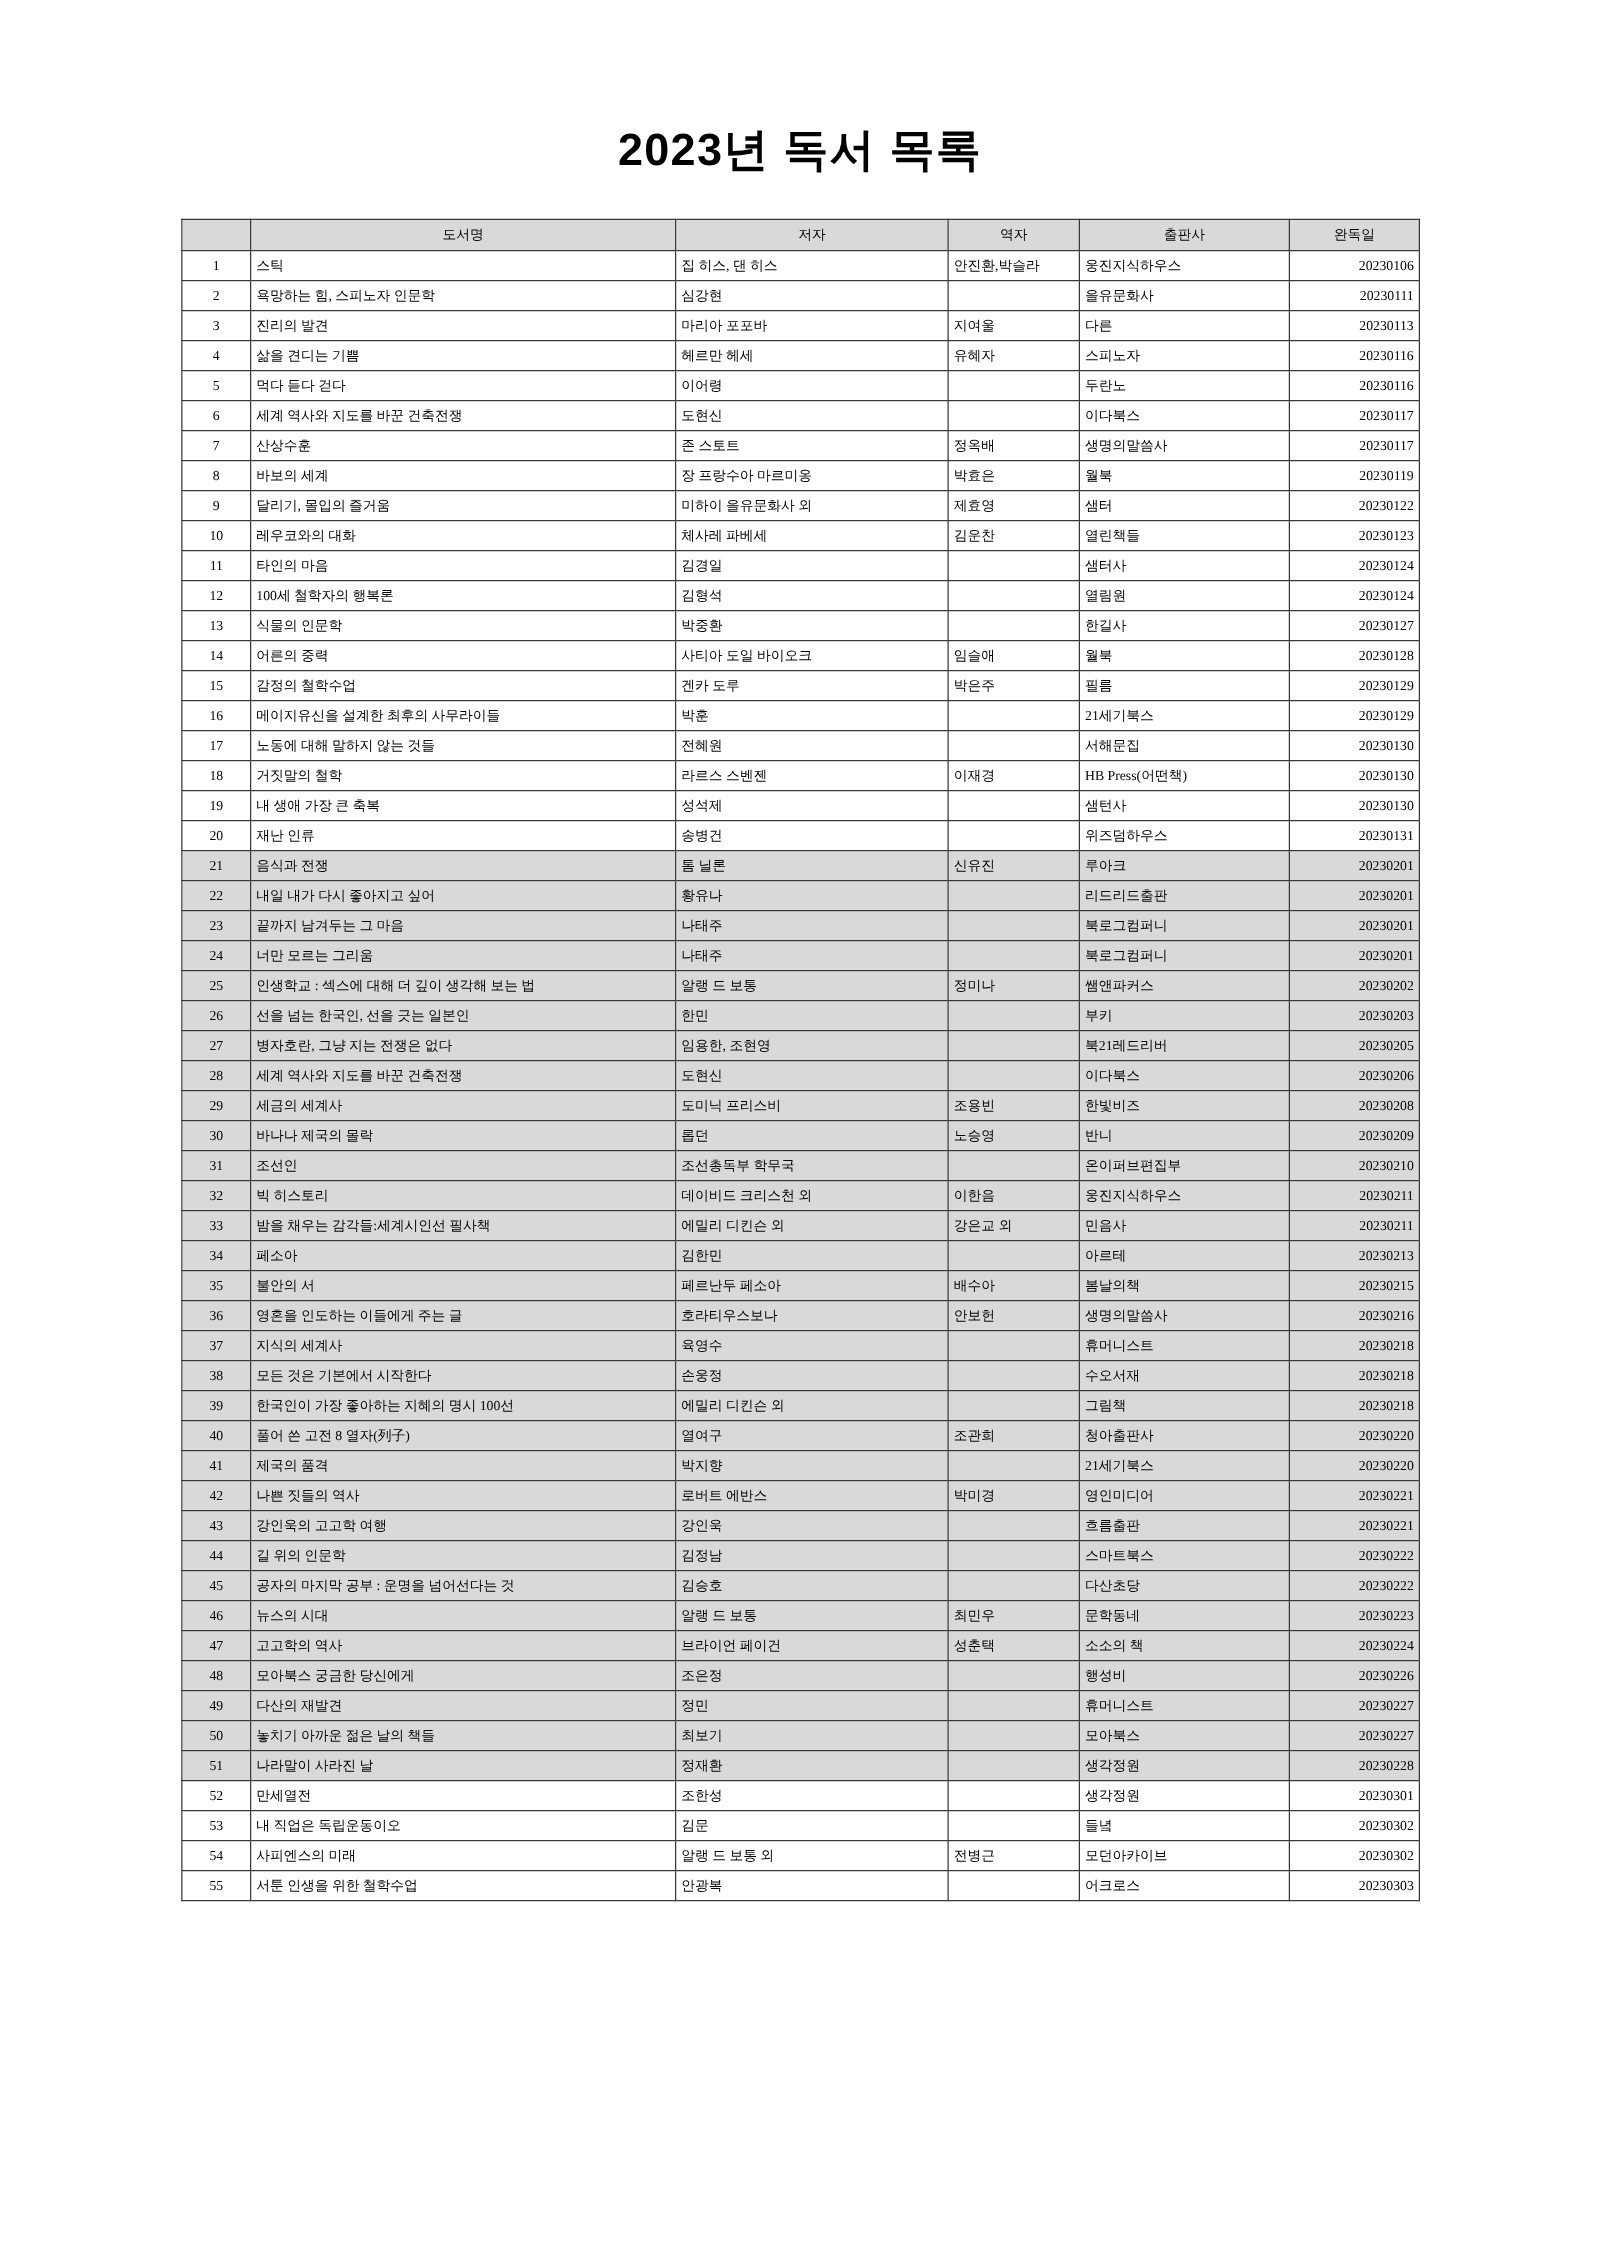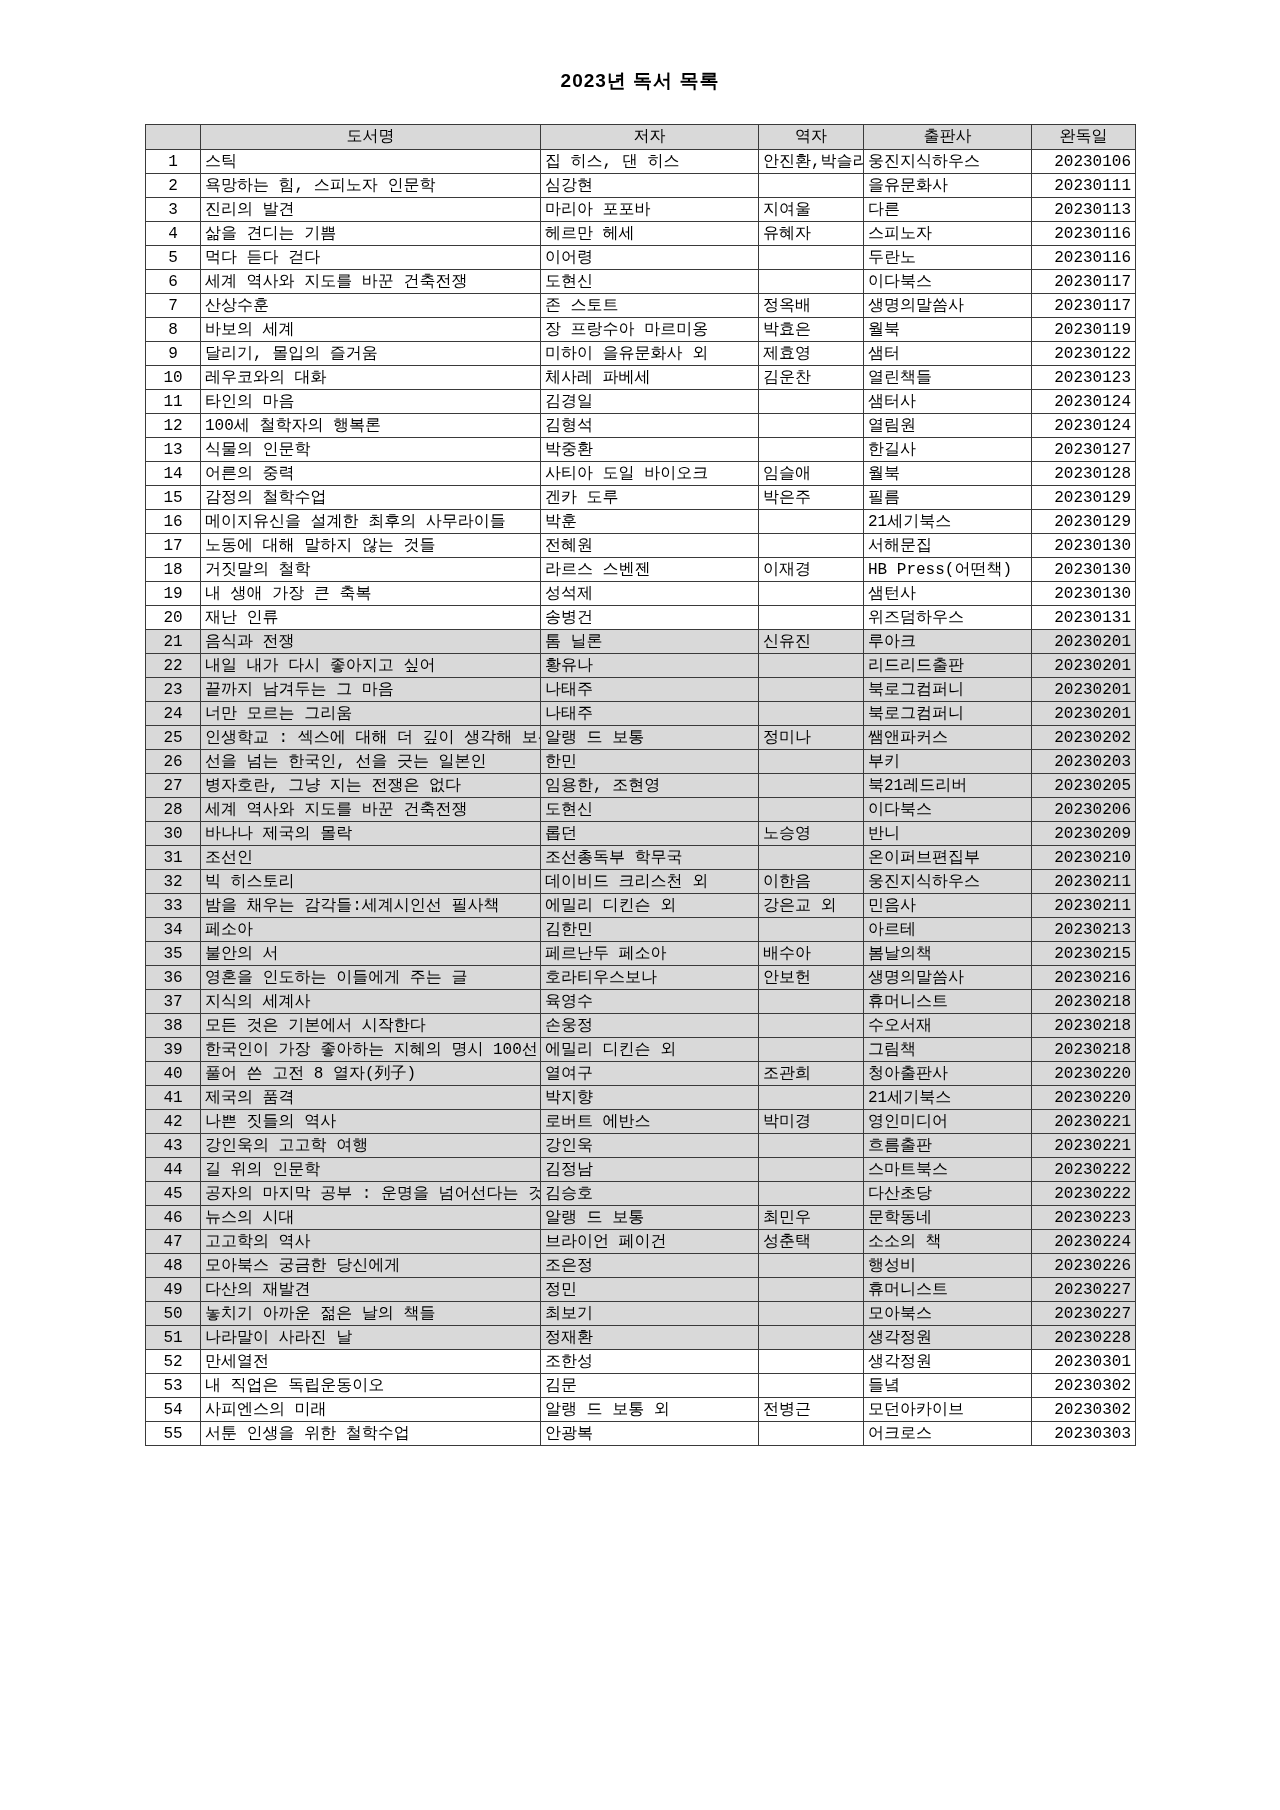--- a/index.html
+++ b/index.html
@@ -17,35 +17,35 @@
     width: 1280px;
     height: 1810px;
     box-sizing: border-box;
     padding: 0;
     position: relative;
   }
   .doc-title {
     text-align: center;
     font-family: "Liberation Sans", sans-serif;
     font-weight: bold;
-    font-size: 19px;
+    font-size: 36px;
     letter-spacing: 1px;
     margin: 0;
-    padding-top: 68px;
+    padding-top: 96px;
     padding-bottom: 0;
   }
   .table-wrap {
     margin: 30px auto 0 auto;
     width: 990px;
   }
   table.book-table {
     border-collapse: collapse;
     width: 100%;
-    font-family: Liberation Mono, monospace;
-    font-size: 16px;
+    font-family: Liberation Serif, serif;
+    font-size: 11px;
     table-layout: fixed;
   }
   table.book-table th,
   table.book-table td {
     border: 1px solid #3a3a3a;
     padding: 0 4px;
     height: 23px;
     line-height: 22px;
     overflow: hidden;
     white-space: nowrap;
@@ -322,20 +322,28 @@
           </tr>
           <tr class="shaded">
             <td class="no">28</td>
             <td class="title">세계 역사와 지도를 바꾼 건축전쟁</td>
             <td class="author">도현신</td>
             <td class="translator"></td>
             <td class="publisher">이다북스</td>
             <td class="date">20230206</td>
           </tr>
           <tr class="shaded">
+            <td class="no">29</td>
+            <td class="title">세금의 세계사</td>
+            <td class="author">도미닉 프리스비</td>
+            <td class="translator">조용빈</td>
+            <td class="publisher">한빛비즈</td>
+            <td class="date">20230208</td>
+          </tr>
+          <tr class="shaded">
             <td class="no">30</td>
             <td class="title">바나나 제국의 몰락</td>
             <td class="author">롭던</td>
             <td class="translator">노승영</td>
             <td class="publisher">반니</td>
             <td class="date">20230209</td>
           </tr>
           <tr class="shaded">
             <td class="no">31</td>
             <td class="title">조선인</td>

